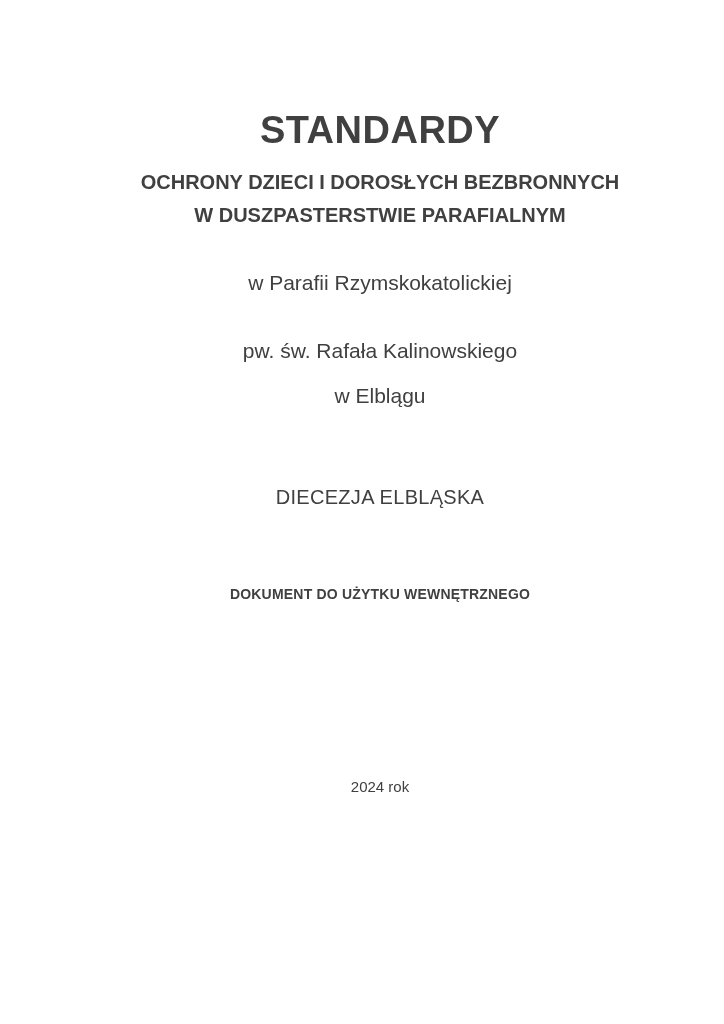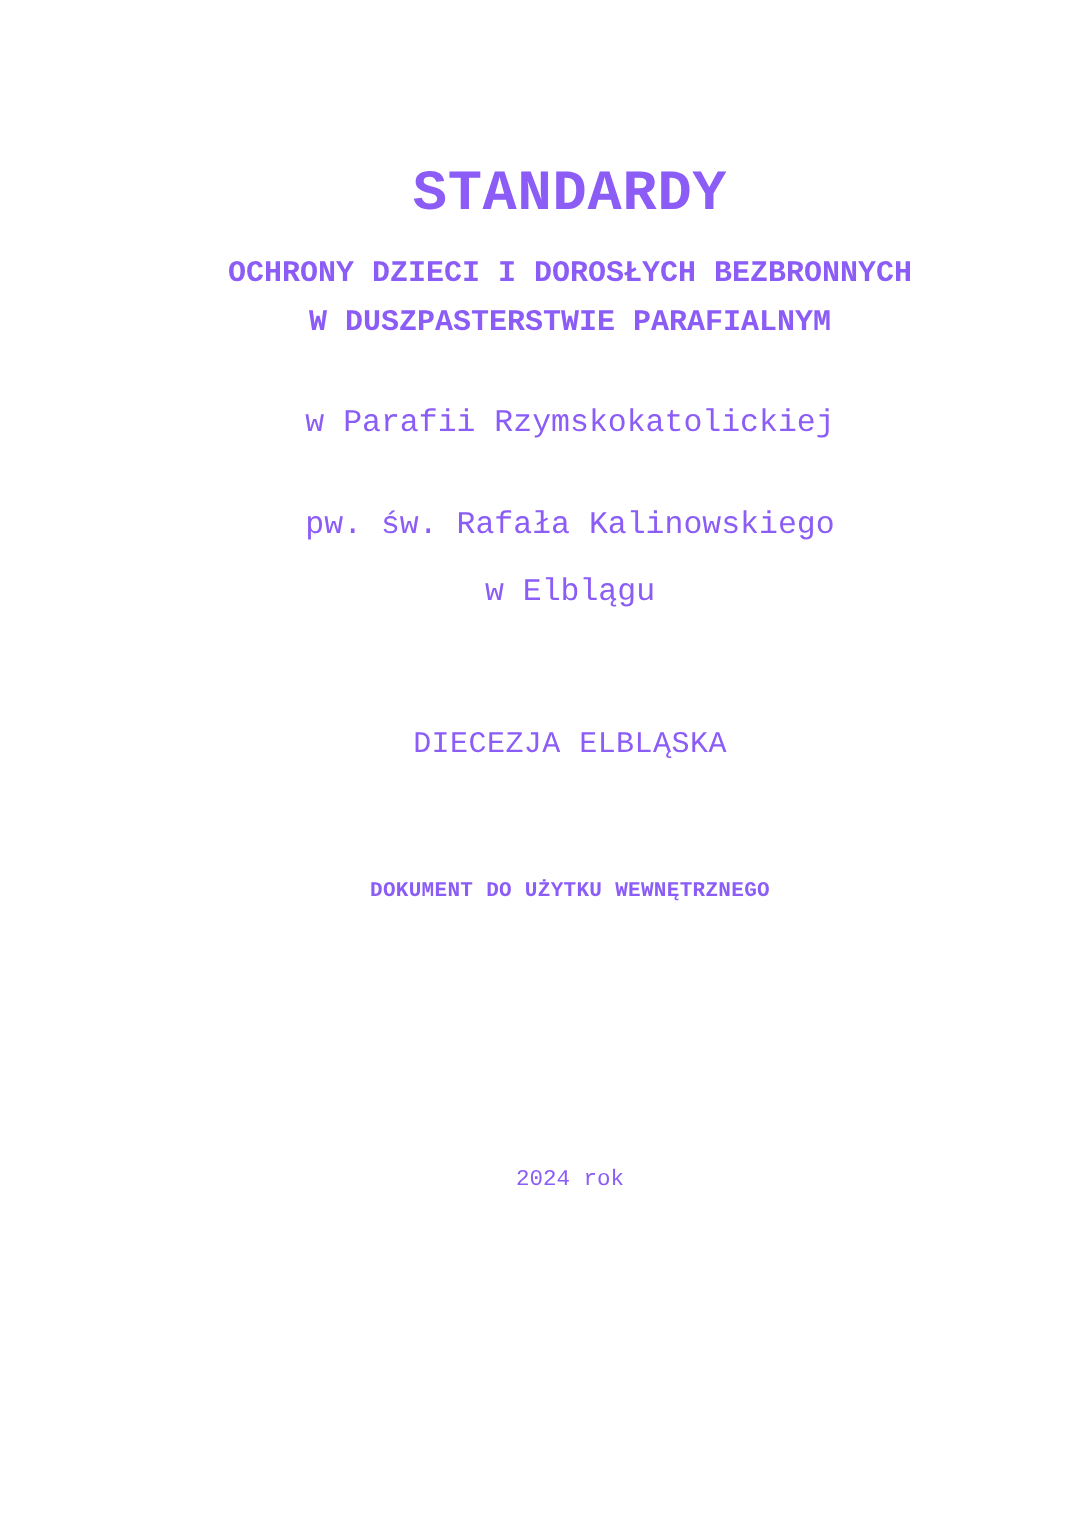--- a/index.html
+++ b/index.html
@@ -6,22 +6,22 @@
     margin: 0;
     padding: 0;
     background: #ffffff;
   }
   .page {
     position: relative;
     width: 724px;
     height: 1024px;
     background: #ffffff;
     overflow: hidden;
-    font-family: Liberation Mono, monospace;
-    color: #8b5cf6;
+    font-family: Liberation Sans, sans-serif;
+    color: #404040;
   }
   
   .content {
     position: absolute;
     inset: 0;
     transform: translateX(18px);
   }
   .line {
     position: absolute;
     left: 0;

